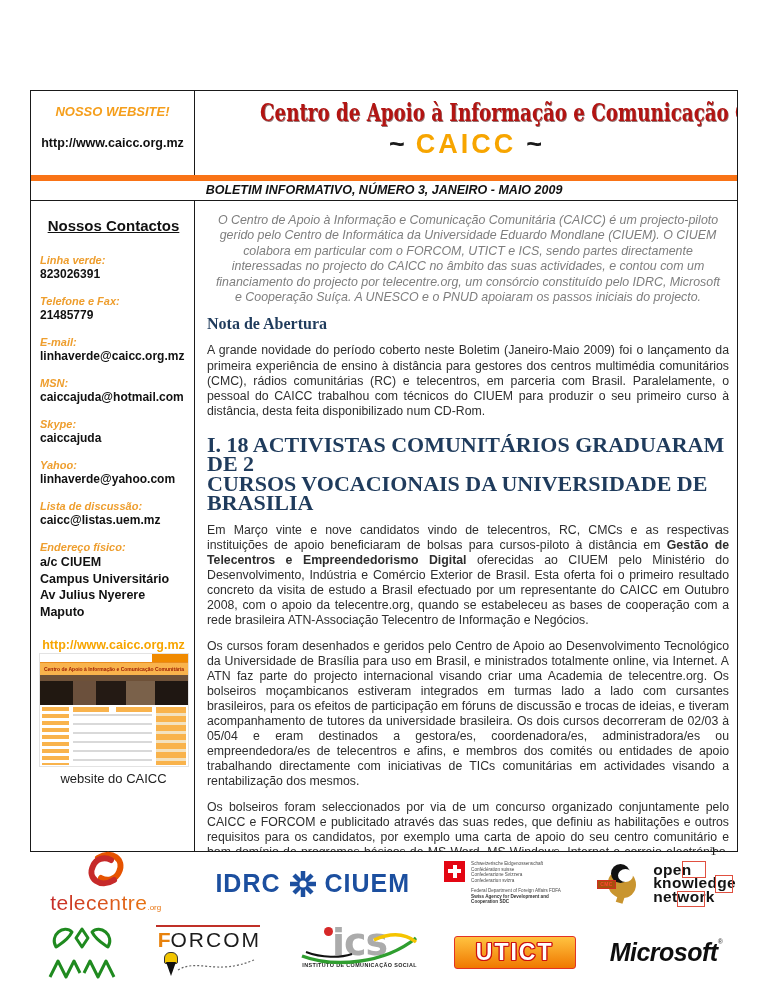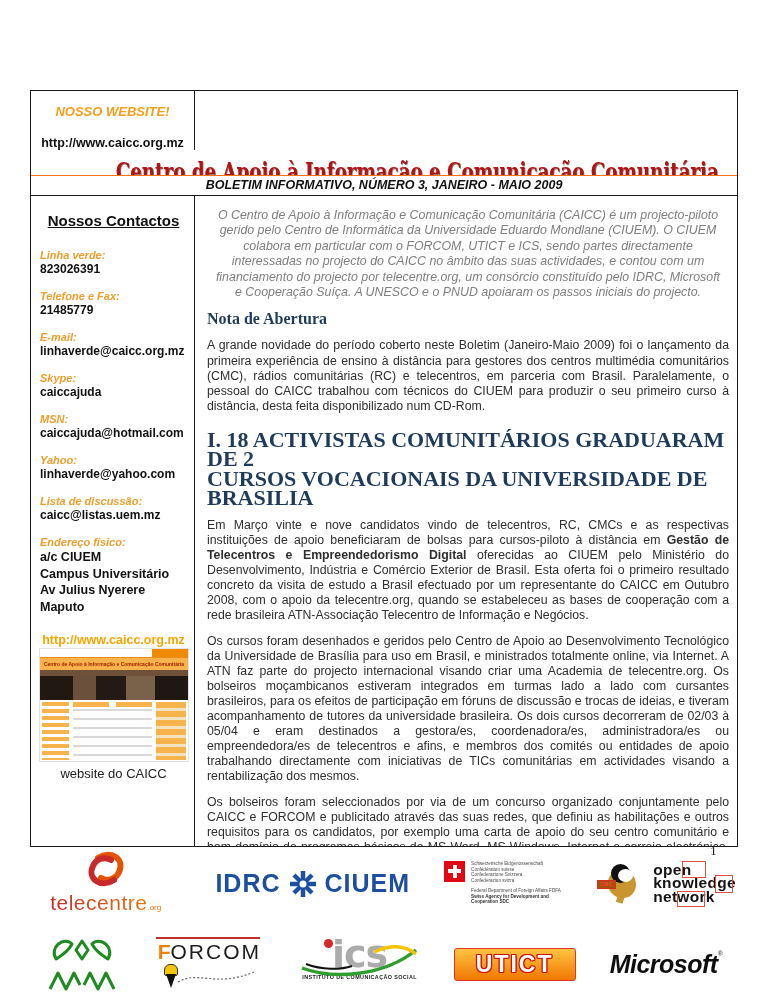--- a/index.html
+++ b/index.html
@@ -2,21 +2,21 @@
 <html><head>
 <meta charset="utf-8">
 <style>
   html,body{margin:0;padding:0;}
   body{
     width:768px;height:994px;position:relative;background:#ffffff;
     font-family:"Liberation Sans", sans-serif;color:#222;overflow:hidden;
   }
   
   .page-table{position:absolute;left:30px;top:90px;width:706px;border:1px solid #1a1a1a;background:#fff;}
-  .hdr-row{display:flex;border-bottom:1px solid #f97316;height:84px;flex-direction:column;}
+  .hdr-row{display:flex;border-bottom:6px solid #f97316;height:84px;}
   .cell-left{width:164px;border-right:1px solid #1a1a1a;box-sizing:border-box;text-align:center;flex:none;}
   .cell-right{flex:1;text-align:center;overflow:hidden;}
   .website-label{margin-top:13px;color:#F59E1B;font-weight:bold;font-style:italic;font-size:13px;}
   .website-url{margin-top:17px;font-weight:bold;font-size:12.5px;color:#111;}
   .masthead-title{
     margin-top:7px;font-family:"DejaVu Serif", serif;font-weight:bold;font-size:24px;
     color:#B31412;white-space:nowrap;transform:scaleX(.76);transform-origin:50% 50%;
     text-shadow:1px 1px 0 rgba(60,0,0,.55);
   }
   .masthead-sub{margin-top:2px;font-size:27px;font-weight:bold;letter-spacing:1px;}
@@ -53,21 +53,21 @@
   .h-serif{font-family:"Liberation Serif", serif;color:#1F3B5C;font-weight:bold;}
   .h-nota{font-size:16px;margin:6px 0 10px;}
   .h-sec{font-size:22px;line-height:19.5px;margin:16px 0 10px;white-space:pre-line;}
   .para{font-size:12.3px;line-height:15.1px;text-align:justify;color:#2e2e2e;margin:0 0 10px;}
   .para .b{font-weight:bold;}
   
   .footer{position:absolute;left:30px;top:851px;width:706px;}
   .page-num{position:absolute;left:680px;top:-8px;font-family:"Liberation Serif", serif;font-size:13.5px;color:#222;}
   .frow{display:flex;align-items:center;justify-content:center;}
   .frow1{gap:34px;}
-  .frow2{gap:34px;margin-top:20px;}
+  .frow2{gap:34px;margin-top:8px;}
   .logo{position:relative;}
   
   .lg-tc{text-align:center;width:180px;}
   .tc-word{font-size:21px;letter-spacing:.5px;font-weight:500;
     background:linear-gradient(90deg,#C62A2A,#E87511);-webkit-background-clip:text;background-clip:text;color:transparent;}
   .tc-tld{font-size:8px;color:#E87511;vertical-align:baseline;}
   
   .lg-idrc{display:flex;align-items:flex-end;gap:8px;color:#1C4F9F;font-weight:bold;font-size:25px;letter-spacing:1px;}
   
   .lg-swiss{display:flex;gap:6px;align-items:flex-start;}
@@ -148,26 +148,26 @@
       </div>
       <div class="contact">
         <div class="clabel">Telefone e Fax:</div>
         <div class="cvalue">21485779</div>
       </div>
       <div class="contact">
         <div class="clabel">E-mail:</div>
         <div class="cvalue">linhaverde@caicc.org.mz</div>
       </div>
       <div class="contact">
+        <div class="clabel">MSN:</div>
+        <div class="cvalue">caiccajuda@hotmail.com</div>
+      </div>
+      <div class="contact">
         <div class="clabel">Skype:</div>
         <div class="cvalue">caiccajuda</div>
-      </div>
-      <div class="contact">
-        <div class="clabel">MSN:</div>
-        <div class="cvalue">caiccajuda@hotmail.com</div>
       </div>
       <div class="contact">
         <div class="clabel">Yahoo:</div>
         <div class="cvalue">linhaverde@yahoo.com</div>
       </div>
       <div class="contact">
         <div class="clabel">Lista de discussão:</div>
         <div class="cvalue">caicc@listas.uem.mz</div>
       </div>
       <div class="contact address">

